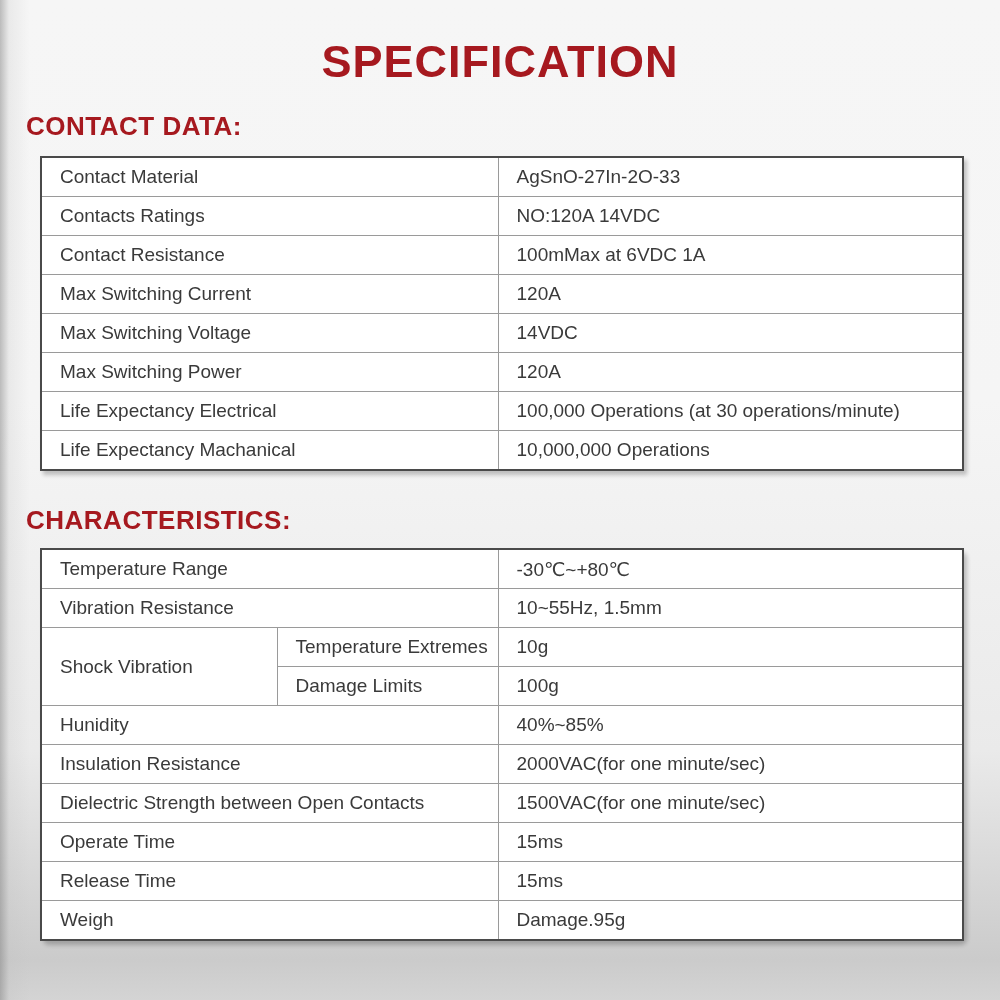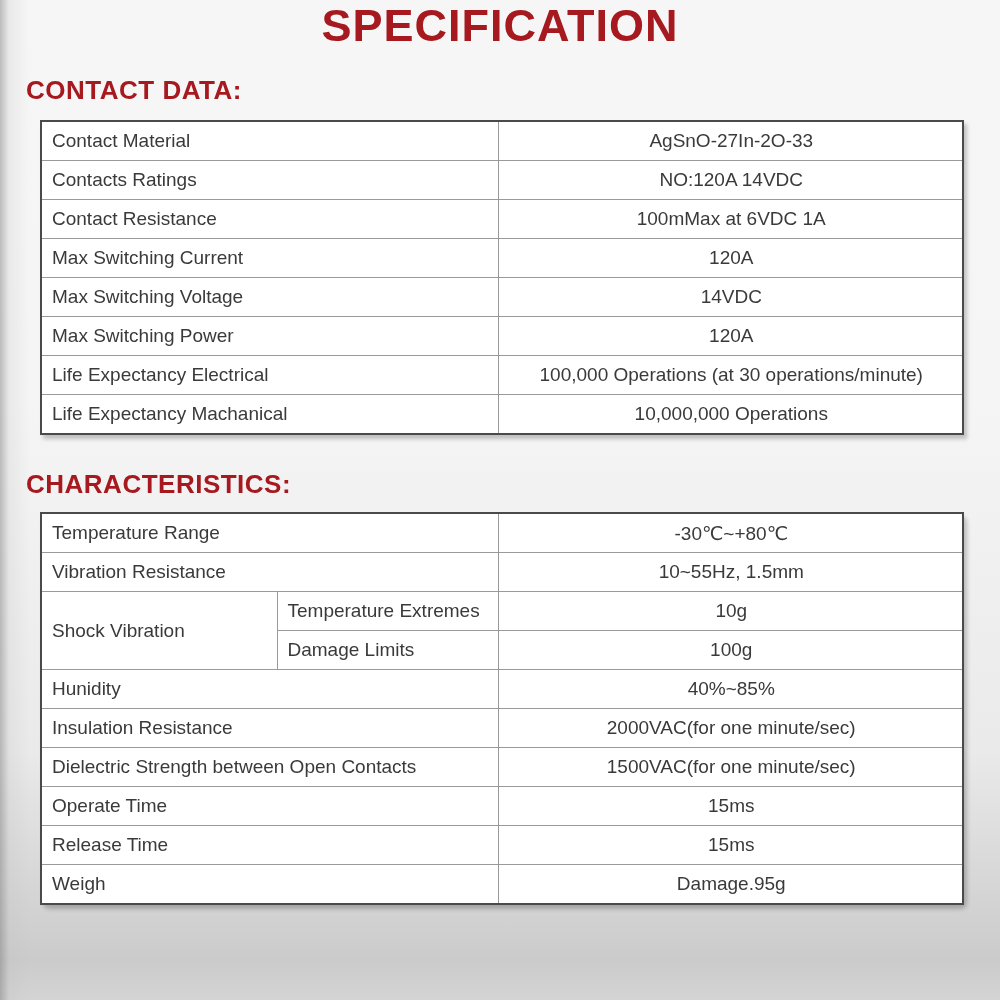--- a/index.html
+++ b/index.html
@@ -12,20 +12,21 @@
     position: relative;
     overflow: hidden;
     font-family: "Liberation Sans", "DejaVu Sans", sans-serif;
     color: #3a3a3a;
     background:
       linear-gradient(90deg, rgba(130,130,130,0.50) 0px, rgba(190,190,190,0.22) 9px, rgba(255,255,255,0) 30px),
       linear-gradient(180deg, #f6f6f6 0%, #f5f5f5 40%, #eaeaea 75%, #cbcbcb 96%, #d4d4d4 100%);
   }
   .page-title {
     margin: 0;
+    padding-top: 36px;
     text-align: center;
     font-size: 45px;
     font-weight: 800;
     letter-spacing: 1px;
     color: #a6191f;
   }
   .section-heading {
     margin: 0;
     padding-left: 26px;
     font-size: 26px;
@@ -42,29 +43,29 @@
     width: 922px;
     background: #ffffff;
     border: 2px solid #4a4a4a;
     box-shadow: 3px 4px 4px rgba(0,0,0,0.22);
     font-size: 19px;
   }
   .table-contact { margin-top: 14px; }
   .table-characteristics { margin-top: 12px; border-radius: 6px; }
   table.spec-table td {
     border: 1px solid #9a9a9a;
-    padding: 0 8px 0 10px;
+    padding: 0 8px 0 18px;
     height: 38px;
     white-space: nowrap;
     overflow: hidden;
     color: #3a3a3a;
   }
   .table-contact td { height: 37px; }
   .table-characteristics td { height: 38px; }
-  td.value-cell { padding-left: 13px; text-align: center; }
+  td.value-cell { padding-left: 13px; }
   col.c-label  { width: 457px; }
   col.c-value  { width: 465px; }
   col.ch-label { width: 236px; }
   col.ch-sub   { width: 221px; }
   col.ch-value { width: 465px; }
 </style>
 </head>
 <body>
 
 <h1 class="page-title">SPECIFICATION</h1>

